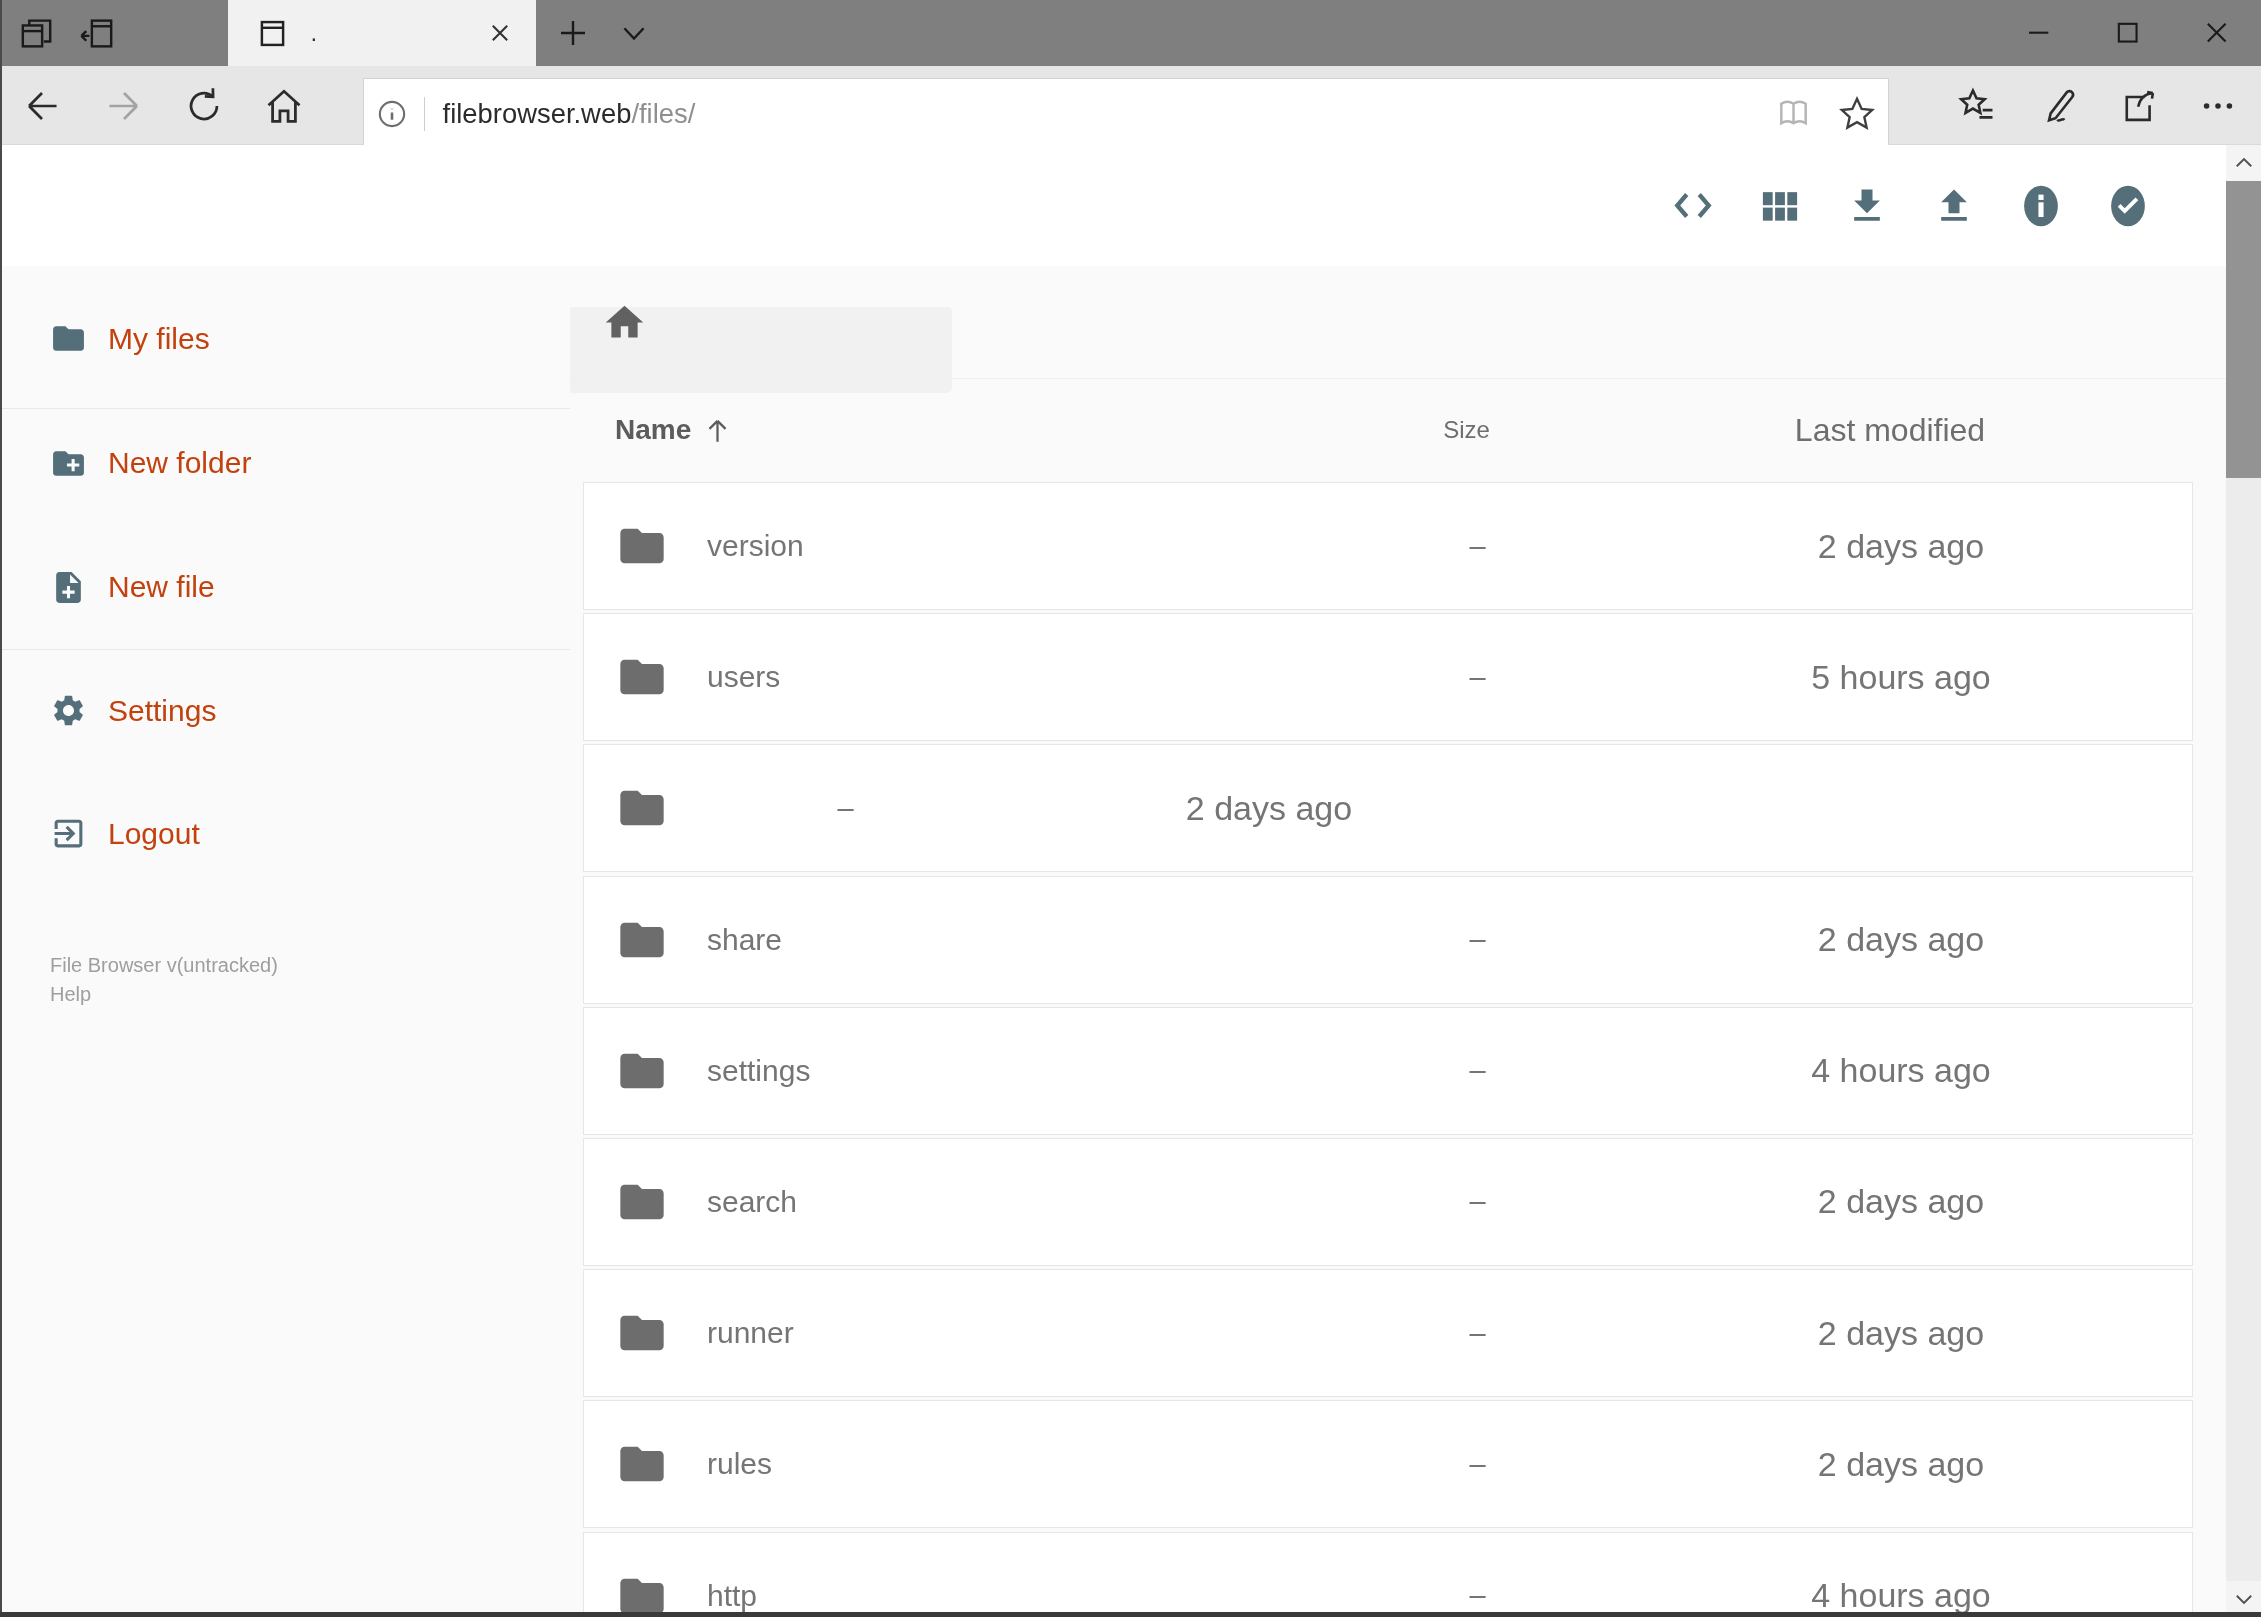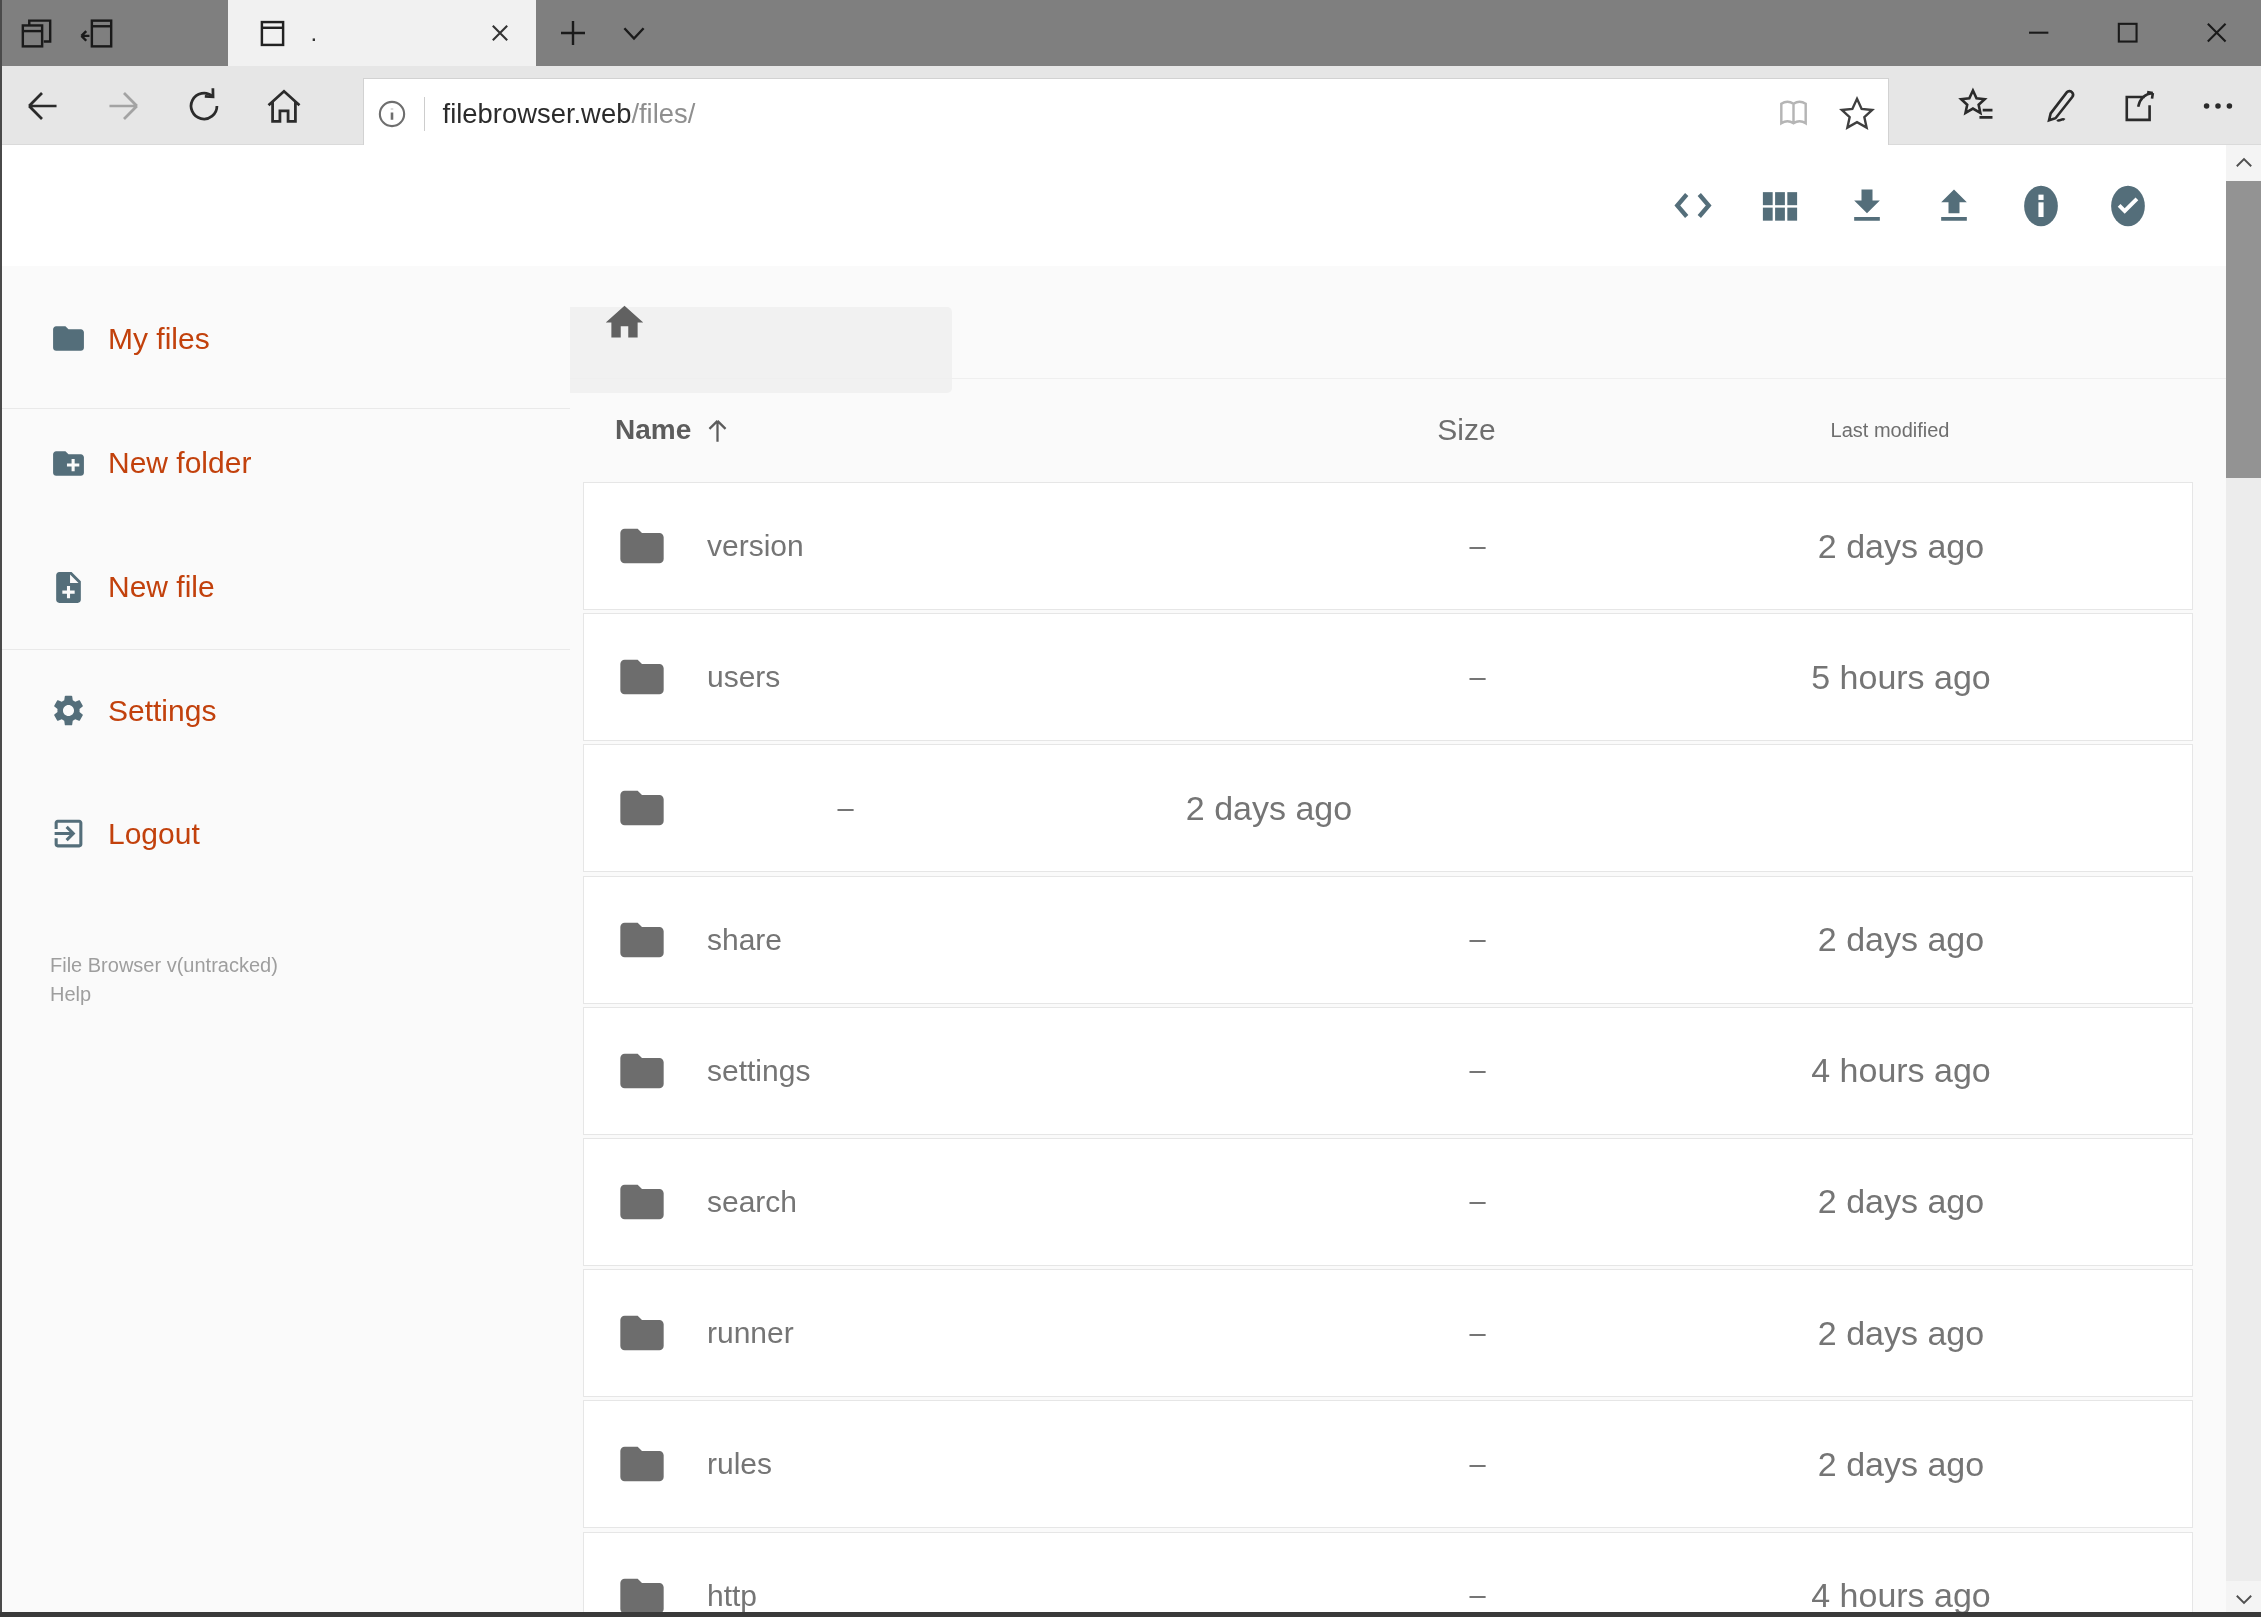--- a/index.html
+++ b/index.html
@@ -47,22 +47,22 @@
   .mt33 { margin-top:27px; }
   .mt32 { margin-top:26px; }
   .side-footer { margin-top:69px; margin-left:50px; font-size:20px; color:#9e9e9e; line-height:29px; }
 
   
   .content { position:absolute; left:570px; top:266px; width:1656px; bottom:4px; overflow:hidden; }
   .breadcrumb { position:absolute; left:0; top:0; width:100%; height:113px; border-bottom:1.6px solid #efefef; display:flex; align-items:center; }
   .crumb-home { margin-left:31.5px; width:45px; height:45px; }
   .listhead { position:absolute; left:13px; right:33px; top:115px; height:98px; display:flex; align-items:center; padding-left:32px; padding-right:57px; }
   .listhead .h-name { font-size:28px; font-weight:700; color:#5c5c5c; display:flex; align-items:center; gap:11.3px; flex:1; }
-  .listhead .h-size { width:355px; text-align:center; font-size:30px; color:#6e6e6e; }
-  .listhead .h-mod { width:492px; text-align:center; font-size:20px; color:#6e6e6e; }
+  .listhead .h-size { width:355px; text-align:center; font-size:24px; color:#6e6e6e; }
+  .listhead .h-mod { width:492px; text-align:center; font-size:32px; color:#6e6e6e; }
   .rows { position:absolute; left:13px; right:33px; top:216px; }
   .row { height:128px; margin-bottom:3.2px; background:#fff; border:0.8px solid #e6e6e6; display:flex; align-items:center; padding-left:32px; padding-right:45px; }
   .row .f-icon { width:52px; height:52px; }
   .row .f-name { margin-left:39px; flex:1; font-size:30px; color:#757575; }
   .row .f-size { width:355px; text-align:center; font-size:29px; color:#757575; }
   .row .f-mod { width:492px; text-align:center; font-size:34px; color:#757575; }
 
   
   .scrollbar { position:absolute; left:2226px; top:145px; width:36px; height:1472px; background:#ececec; }
   .sb-btn { position:absolute; left:0; width:36px; height:36px; display:flex; align-items:center; justify-content:center; background:#f4f4f4; }

